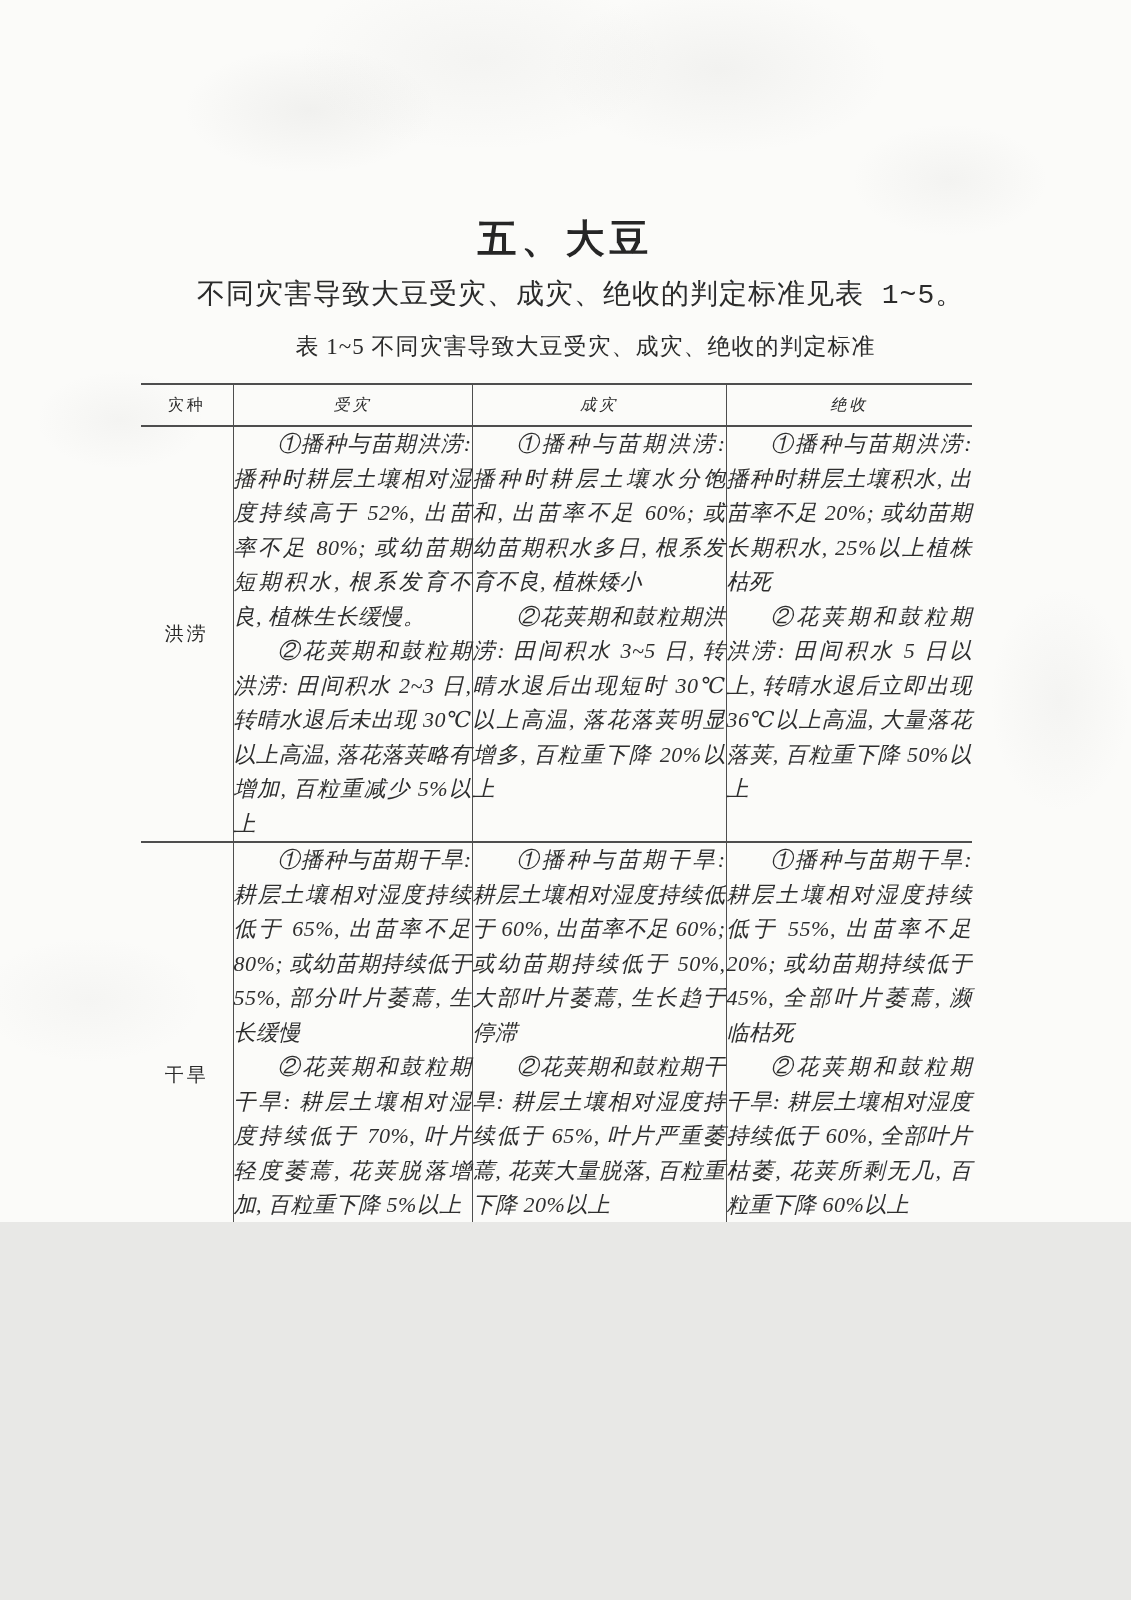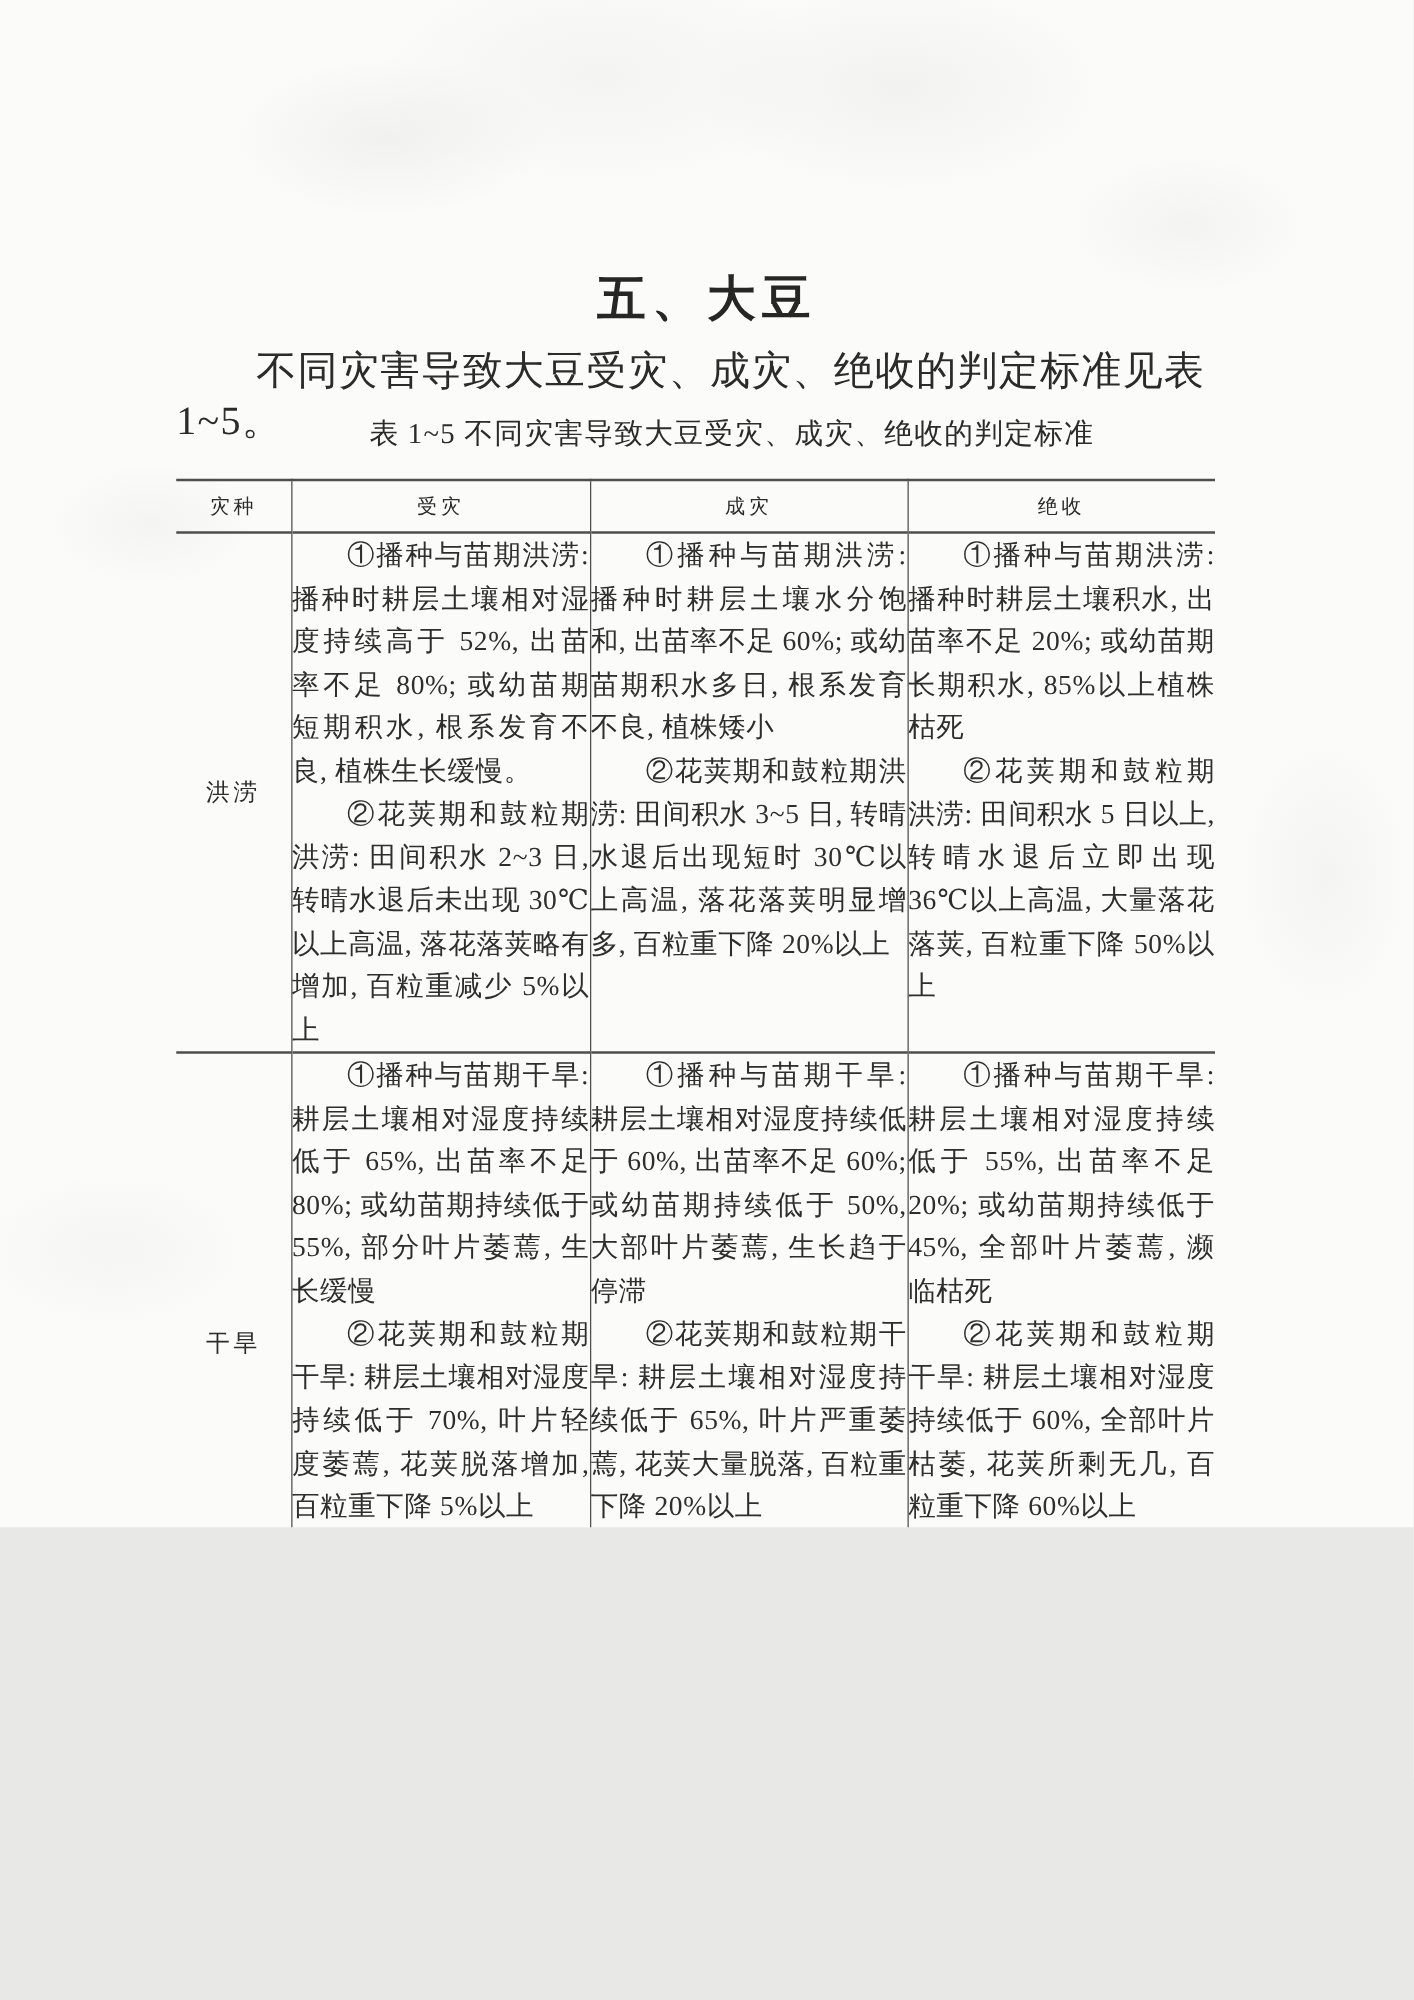--- a/index.html
+++ b/index.html
@@ -41,25 +41,26 @@
     letter-spacing: 5px;
     color: #262626;
   }
 
   .intro {
     position: absolute;
     top: 276px;
     left: 141px;
     width: 845px;
     margin: 0;
-    font-size: 32px;
+    font-size: 28px;
     line-height: 40px;
     text-indent: 2em;
     letter-spacing: 1px;
     color: #2b2b2b;
+    font-family: Liberation Mono, monospace;
   }
 
   .table-caption {
     position: absolute;
     top: 331px;
     left: 0;
     width: 100%;
     text-align: center;
     font-size: 23px;
     letter-spacing: 1px;
@@ -83,20 +84,21 @@
   col.c-jueshou { width: 246px; }
 
   table.criteria th,
   table.criteria td {
     padding: 0;
     font-weight: 400;
   }
   table.criteria th + th,
   table.criteria td + td {
     border-left: 1.5px solid #4e4e4e;
+    font-style: italic;
   }
   table.criteria thead tr {
     height: 42px;
   }
   table.criteria thead th {
     border-bottom: 2px solid #4e4e4e;
     font-size: 16px;
     letter-spacing: 3px;
     text-align: center;
     vertical-align: middle;
@@ -170,21 +172,21 @@
         <td class="row-label">洪涝</td>
         <td class="cell-content">
           <p>①播种与苗期洪涝: 播种时耕层土壤相对湿度持续高于 52%, 出苗率不足 80%; 或幼苗期短期积水, 根系发育不良, 植株生长缓慢。</p>
           <p>②花荚期和鼓粒期洪涝: 田间积水 2~3 日, 转晴水退后未出现 30℃以上高温, 落花落荚略有增加, 百粒重减少 5%以上</p>
         </td>
         <td class="cell-content">
           <p>①播种与苗期洪涝: 播种时耕层土壤水分饱和, 出苗率不足 60%; 或幼苗期积水多日, 根系发育不良, 植株矮小</p>
           <p>②花荚期和鼓粒期洪涝: 田间积水 3~5 日, 转晴水退后出现短时 30℃以上高温, 落花落荚明显增多, 百粒重下降 20%以上</p>
         </td>
         <td class="cell-content">
-          <p>①播种与苗期洪涝: 播种时耕层土壤积水, 出苗率不足 20%; 或幼苗期长期积水, 85%以上植株枯死</p>
+          <p>①播种与苗期洪涝: 播种时耕层土壤积水, 出苗率不足 20%; 或幼苗期长期积水, 25%以上植株枯死</p>
           <p>②花荚期和鼓粒期洪涝: 田间积水 5 日以上, 转晴水退后立即出现 36℃以上高温, 大量落花落荚, 百粒重下降 50%以上</p>
         </td>
       </tr>
       <tr class="row-drought">
         <td class="row-label">干旱</td>
         <td class="cell-content">
           <p>①播种与苗期干旱: 耕层土壤相对湿度持续低于 65%, 出苗率不足 80%; 或幼苗期持续低于 55%, 部分叶片萎蔫, 生长缓慢</p>
           <p>②花荚期和鼓粒期干旱: 耕层土壤相对湿度持续低于 70%, 叶片轻度萎蔫, 花荚脱落增加, 百粒重下降 5%以上</p>
         </td>
         <td class="cell-content">

